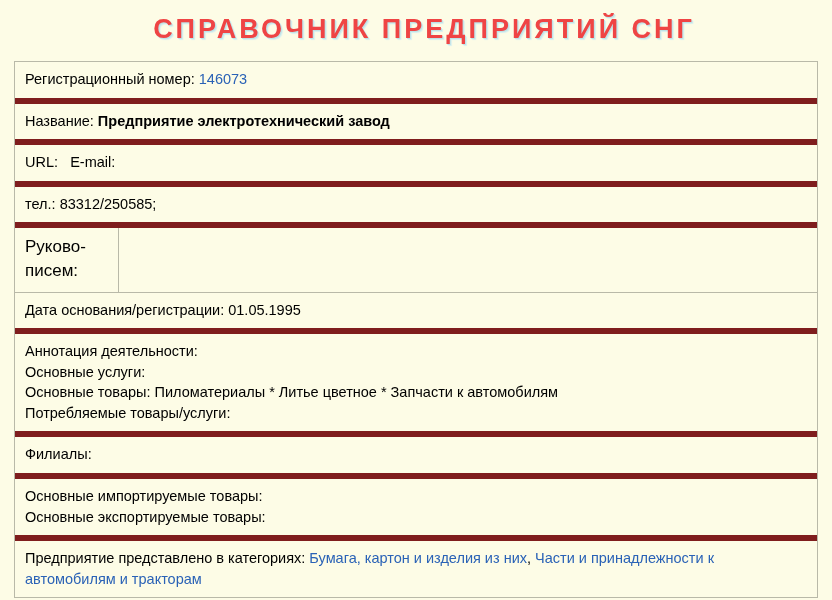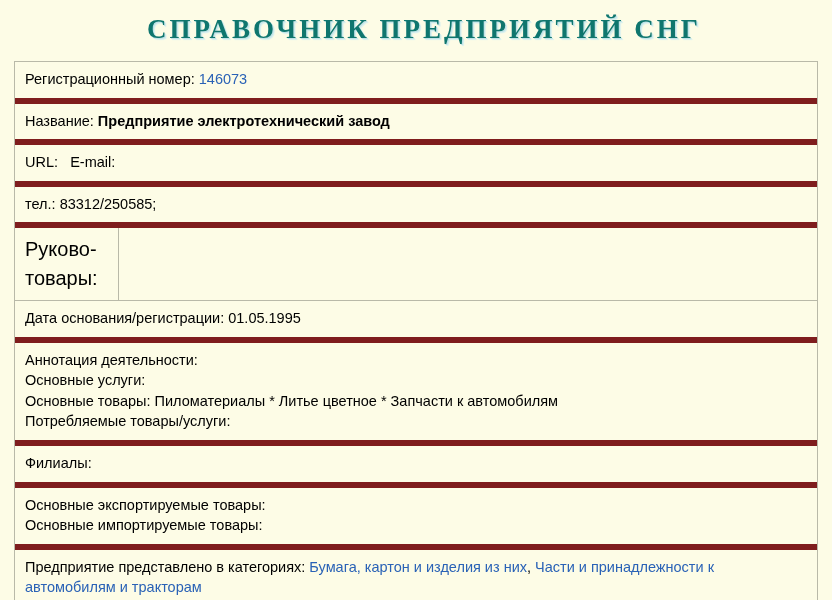--- a/index.html
+++ b/index.html
@@ -17,25 +17,25 @@
   .page {
     width: 832px;
     height: 600px;
     box-sizing: border-box;
     background: #fdfce6;
     position: relative;
   }
   .site-title {
     text-align: center;
     padding: 14px 0 16px 16px;
-    font-family: Liberation Serif, serif;
+    font-family: Liberation Sans, sans-serif;
     font-size: 27px;
     font-weight: bold;
     letter-spacing: 3px;
-    color: #0f766e;
+    color: #ef4444;
     text-shadow: 1px 1px 0 #bfe3e6, 2px 2px 1px #d6eff0;
   }
   .card {
     margin: 0 14px;
     border: 1px solid #b9b9a8;
     background: #fdfce6;
   }
   .row {
     border-bottom: 6px solid #7f1d1d;
     padding: 7px 10px 8px 10px;
@@ -58,21 +58,21 @@
   .split-row {
     display: flex;
     border-bottom: 1px solid #b9b9a8;
     min-height: 52px;
   }
   .split-left {
     width: 104px;
     box-sizing: border-box;
     border-right: 1px solid #b9b9a8;
     padding: 7px 10px 8px 10px;
-    font-size: 20px;
+    font-size: 17px;
     line-height: 1.42;
   }
   .split-right {
     flex: 1;
     padding: 7px 10px;
   }
   .line {
     display: block;
   }
 </style>
@@ -103,21 +103,21 @@
     </div>
 
     <div class="row">
       <span>тел.:</span>
       <span>83312/250585;</span>
     </div>
 
     <div class="split-row">
       <div class="split-left">
         <span class="line">Руково-</span>
-        <span class="line">товары:</span>
+        <span class="line">писем:</span>
       </div>
       <div class="split-right"></div>
     </div>
 
     <div class="row">
       <span>Дата основания/регистрации:</span>
       <span>01.05.1995</span>
     </div>
 
     <div class="row">
@@ -128,22 +128,22 @@
         <span>Пиломатериалы * Литье цветное * Запчасти к автомобилям</span>
       </span>
       <span class="line">Потребляемые товары/услуги:</span>
     </div>
 
     <div class="row">
       <span>Филиалы:</span>
     </div>
 
     <div class="row">
+      <span class="line">Основные импортируемые товары:</span>
       <span class="line">Основные экспортируемые товары:</span>
-      <span class="line">Основные импортируемые товары:</span>
     </div>
 
     <div class="row cats">
       <span>Предприятие представлено в категориях:</span>
       <a class="link" href="#">Бумага, картон и изделия из них</a><span>,</span>
       <a class="link" href="#">Части и принадлежности к автомобилям и тракторам</a>
     </div>
 
   </div>
 </div>

